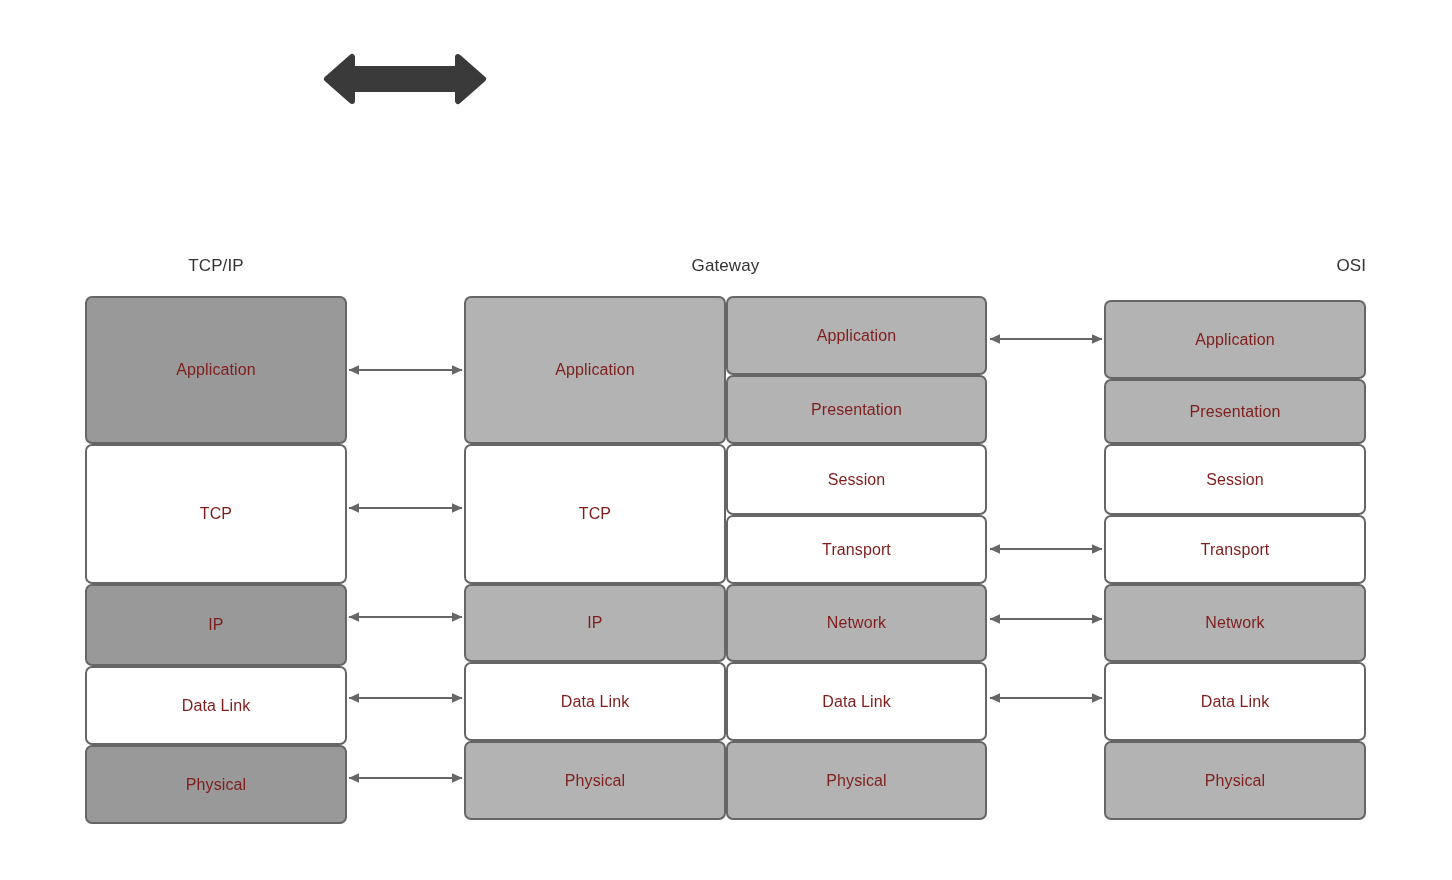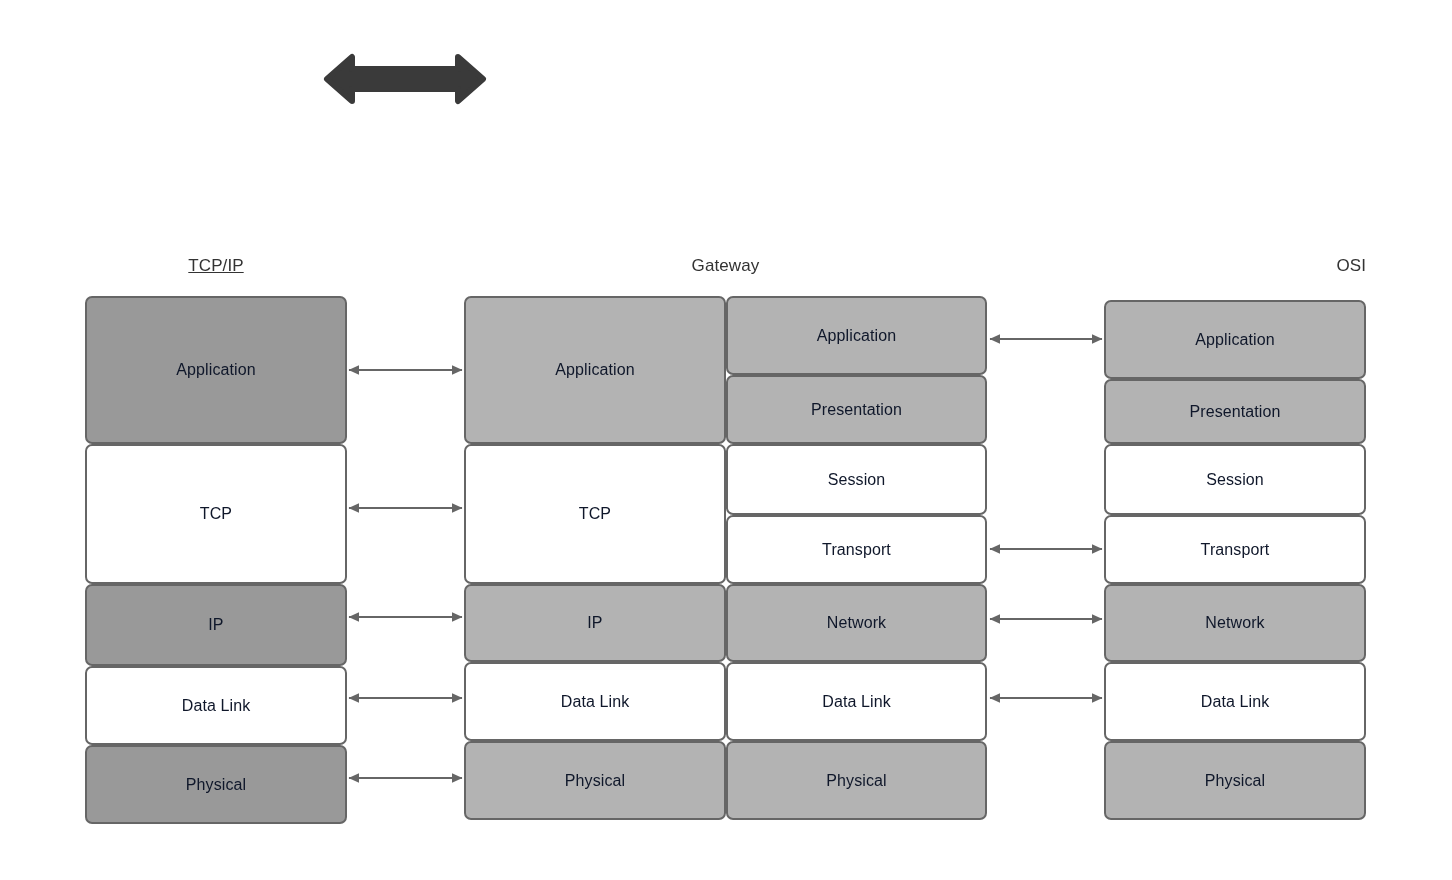--- a/index.html
+++ b/index.html
@@ -49,21 +49,21 @@
 
   .cell {
     position: absolute;
     box-sizing: border-box;
     border: 2px solid #666666;
     border-radius: 7px;
     display: flex;
     align-items: center;
     justify-content: center;
     font-size: 16px;
-    color: #0f172a;
+    color: #7f1d1d;
     letter-spacing: .1px;
     white-space: nowrap;
   }
   .fill-dark  { background: #999999; }
   .fill-mid   { background: #b3b3b3; }
   .fill-white { background: #ffffff; }
 
   
   .connectors {
     position: absolute;
@@ -75,21 +75,21 @@
 <body>
 
 <div id="canvas">
 
   <div class="top-arrow">
     <svg width="166" height="54" viewBox="0 0 166 54" xmlns="http://www.w3.org/2000/svg">
       <path d="M 30 5 L 30 17 L 136 17 L 136 5 L 161 27 L 136 49 L 136 37 L 30 37 L 30 49 L 5 27 Z" fill="#3a3a3a" stroke="#3a3a3a" stroke-width="6" stroke-linejoin="round"></path>
     </svg>
   </div>
 
-  <div class="col-title" style="left:85px; top:256px; width:262px;text-decoration:underline;">TCP/IP</div>
+  <div class="col-title" style="left:85px; top:256px; width:262px;">TCP/IP</div>
 
   <div class="col-title" style="left:464px; top:256px; width:523px;text-align:center;">Gateway</div>
 
   <div class="col-title" style="left:1104px; top:256px; width:262px;text-align:right;">OSI</div>
 
   <div class="stack" style="left:85px; top:296px; width:262px; height:528px;">
     <div class="cell fill-dark" style="left:0; top:0; width:262px; height:148px;">Application</div>
     <div class="cell fill-white" style="left:0; top:148px; width:262px; height:140px;">TCP</div>
     <div class="cell fill-dark" style="left:0; top:288px; width:262px; height:82px;">IP</div>
     <div class="cell fill-white" style="left:0; top:370px; width:262px; height:79px;">Data Link</div>

